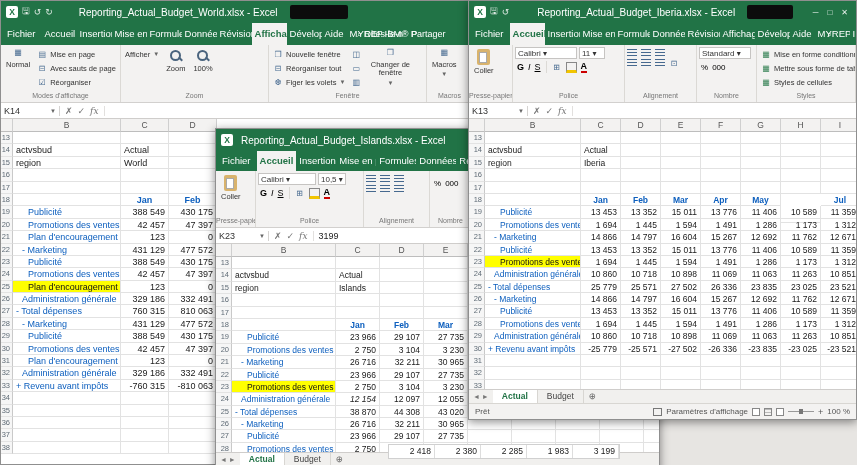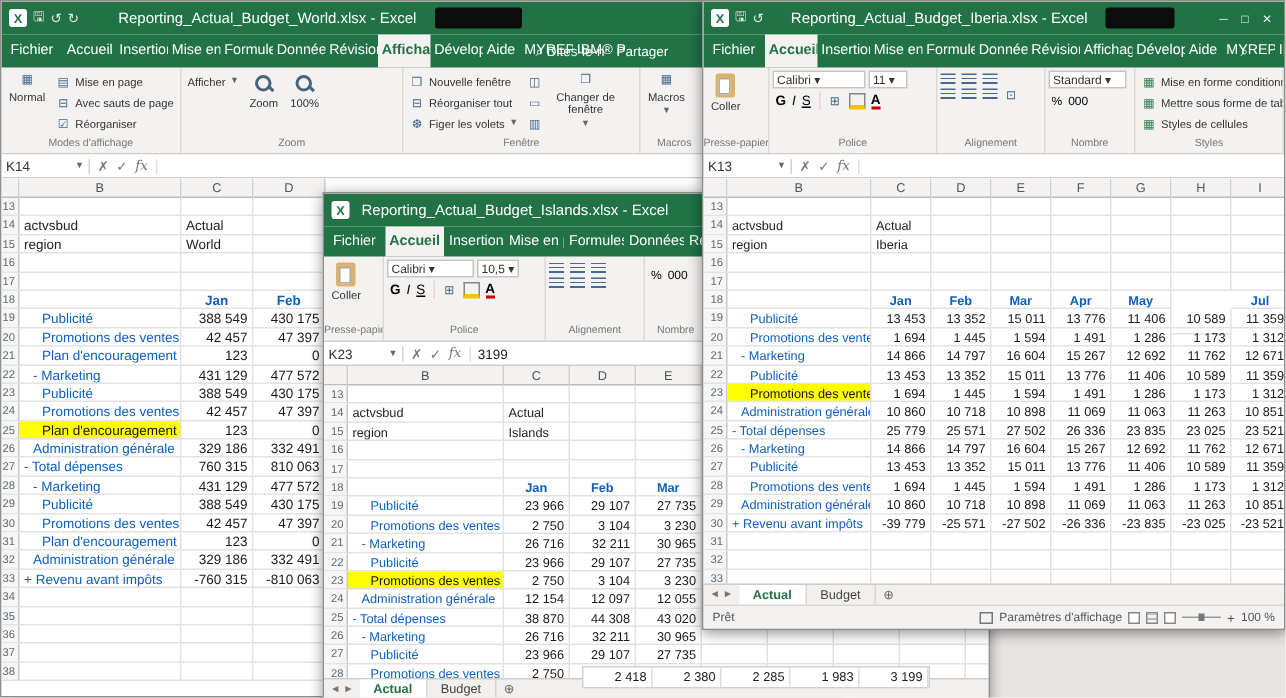--- a/index.html
+++ b/index.html
@@ -404,21 +404,21 @@
         <span class="gc ec" style="flex: 0 0 48px; width: 48px;"></span>
       </div>
     </div>
 </div>
 
 <div class="xlwin" id="win-iberia">
   <div class="tbar">
     <span class="xlogo"></span>
     <span class="q">🖫</span>
     <span class="q">↺</span>
-    <span class="ttitle" style="margin-left:14px">Reporting_Actual_Budget_Iberia.xlsx - Excel</span>
+    <span class="ttitle" style="margin-left:24px">Reporting_Actual_Budget_Iberia.xlsx - Excel</span>
     <span class="redact" style="width:46px;flex:0 0 46px"></span>
     <span class="wcs">
         <span>─</span>
         <span>□</span>
         <span>✕</span>
       </span>
   </div>
   <div class="rtabbar">
     <span class="rtab">Fichier</span>
       <span class="rtab active">Accueil</span>
@@ -713,21 +713,21 @@
         <span class="gc val" style="flex: 0 0 40px; width: 40px;">10 718</span>
         <span class="gc val" style="flex: 0 0 40px; width: 40px;">10 898</span>
         <span class="gc val" style="flex: 0 0 40px; width: 40px;">11 069</span>
         <span class="gc val" style="flex: 0 0 40px; width: 40px;">11 063</span>
         <span class="gc val" style="flex: 0 0 40px; width: 40px;">11 263</span>
         <span class="gc val" style="flex: 0 0 39px; width: 39px;">10 851</span>
       </div>
       <div class="grow" style="height: 12.4px; line-height: 12.4px;">
         <span class="gc rn" style="flex: 0 0 16px; width: 16px;">30</span>
         <span class="gc lb bd" style="flex: 0 0 96px; width: 96px; padding-left: 3px;">+ Revenu avant impôts</span>
-        <span class="gc val" style="flex: 0 0 40px; width: 40px;">-39 779</span>
+        <span class="gc val" style="flex: 0 0 40px; width: 40px;">-25 779</span>
         <span class="gc val" style="flex: 0 0 40px; width: 40px;">-25 571</span>
         <span class="gc val" style="flex: 0 0 40px; width: 40px;">-27 502</span>
         <span class="gc val" style="flex: 0 0 40px; width: 40px;">-26 336</span>
         <span class="gc val" style="flex: 0 0 40px; width: 40px;">-23 835</span>
         <span class="gc val" style="flex: 0 0 40px; width: 40px;">-23 025</span>
         <span class="gc val" style="flex: 0 0 39px; width: 39px;">-23 521</span>
       </div>
       <div class="grow" style="height: 12.4px; line-height: 12.4px;">
         <span class="gc rn" style="flex: 0 0 16px; width: 16px;">31</span>
         <span class="gc lb" style="flex: 0 0 96px; width: 96px;"></span>
@@ -1004,21 +1004,21 @@
         <span class="gc val" style="flex: 0 0 44px; width: 44px;">3 230</span>
         <span class="gc ec" style="flex: 0 0 44px; width: 44px;"></span>
         <span class="gc ec" style="flex: 0 0 44px; width: 44px;"></span>
         <span class="gc ec" style="flex: 0 0 44px; width: 44px;"></span>
         <span class="gc ec" style="flex: 0 0 44px; width: 44px;"></span>
         <span class="gc ec" style="flex: 0 0 45px; width: 45px;"></span>
       </div>
       <div class="grow" style="height: 12.4px; line-height: 12.4px;">
         <span class="gc rn" style="flex: 0 0 16px; width: 16px;">24</span>
         <span class="gc lb bd" style="flex: 0 0 104px; width: 104px; padding-left: 9px;">Administration générale</span>
-        <span class="gc val" style="flex: 0 0 44px; width: 44px;">12 154</span>
+        <span class="gc val" style="flex: 0 0 44px; width: 44px; font-style: italic;">12 154</span>
         <span class="gc val" style="flex: 0 0 44px; width: 44px;">12 097</span>
         <span class="gc val" style="flex: 0 0 44px; width: 44px;">12 055</span>
         <span class="gc ec" style="flex: 0 0 44px; width: 44px;"></span>
         <span class="gc ec" style="flex: 0 0 44px; width: 44px;"></span>
         <span class="gc ec" style="flex: 0 0 44px; width: 44px;"></span>
         <span class="gc ec" style="flex: 0 0 44px; width: 44px;"></span>
         <span class="gc ec" style="flex: 0 0 45px; width: 45px;"></span>
       </div>
       <div class="grow" style="height: 12.4px; line-height: 12.4px;">
         <span class="gc rn" style="flex: 0 0 16px; width: 16px;">25</span>

